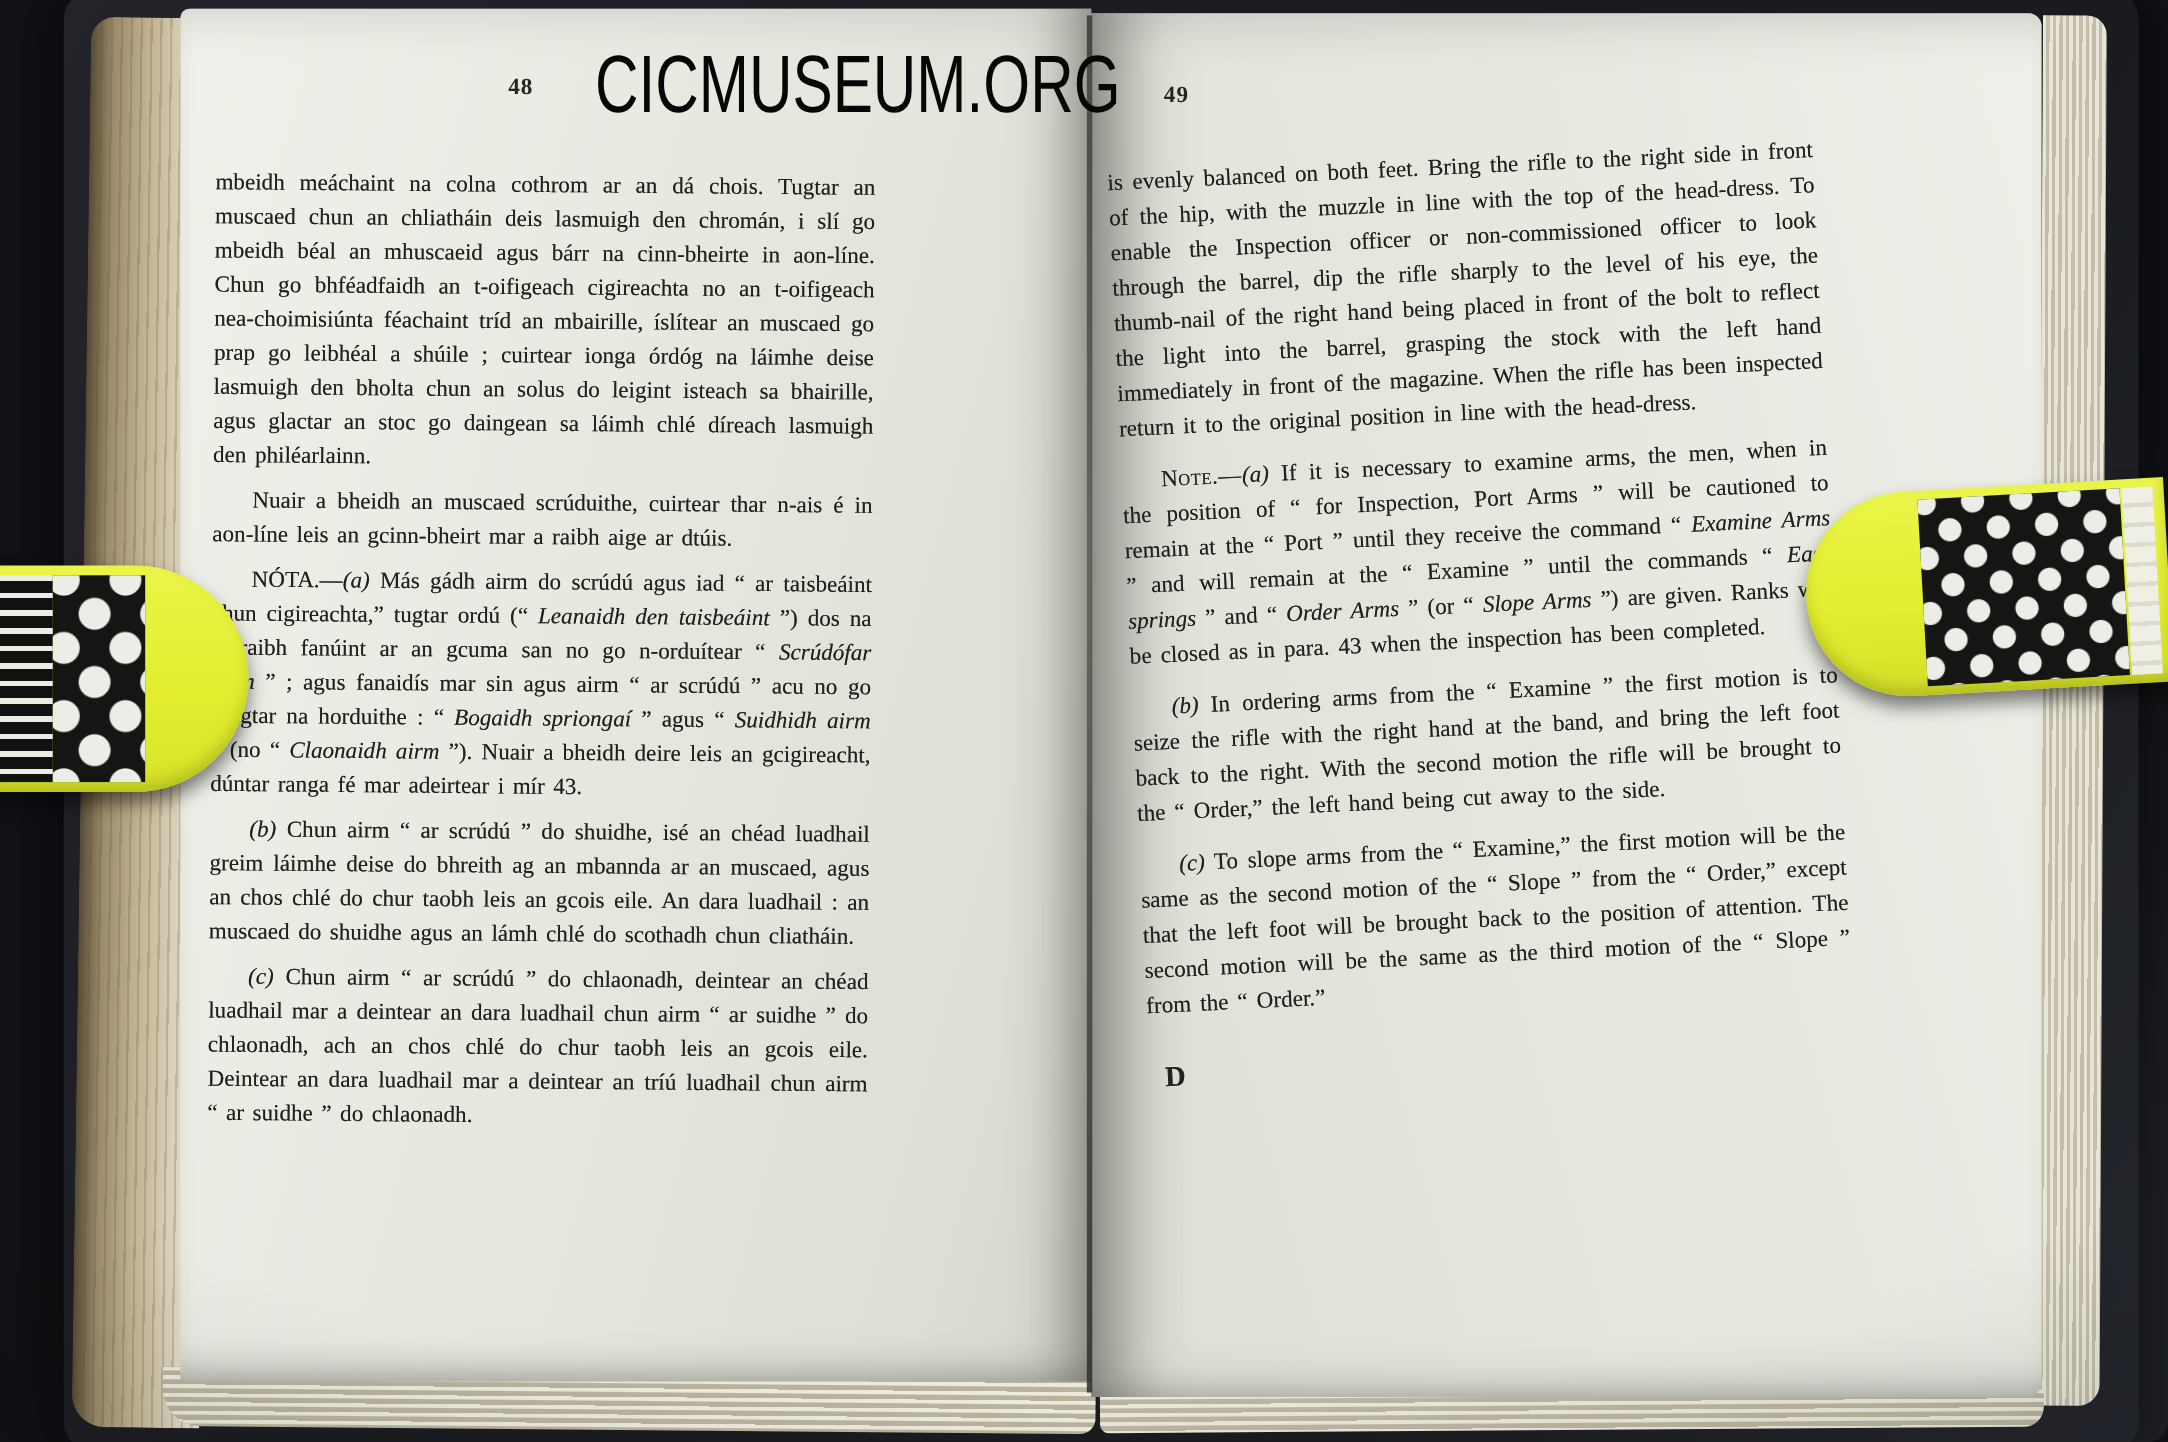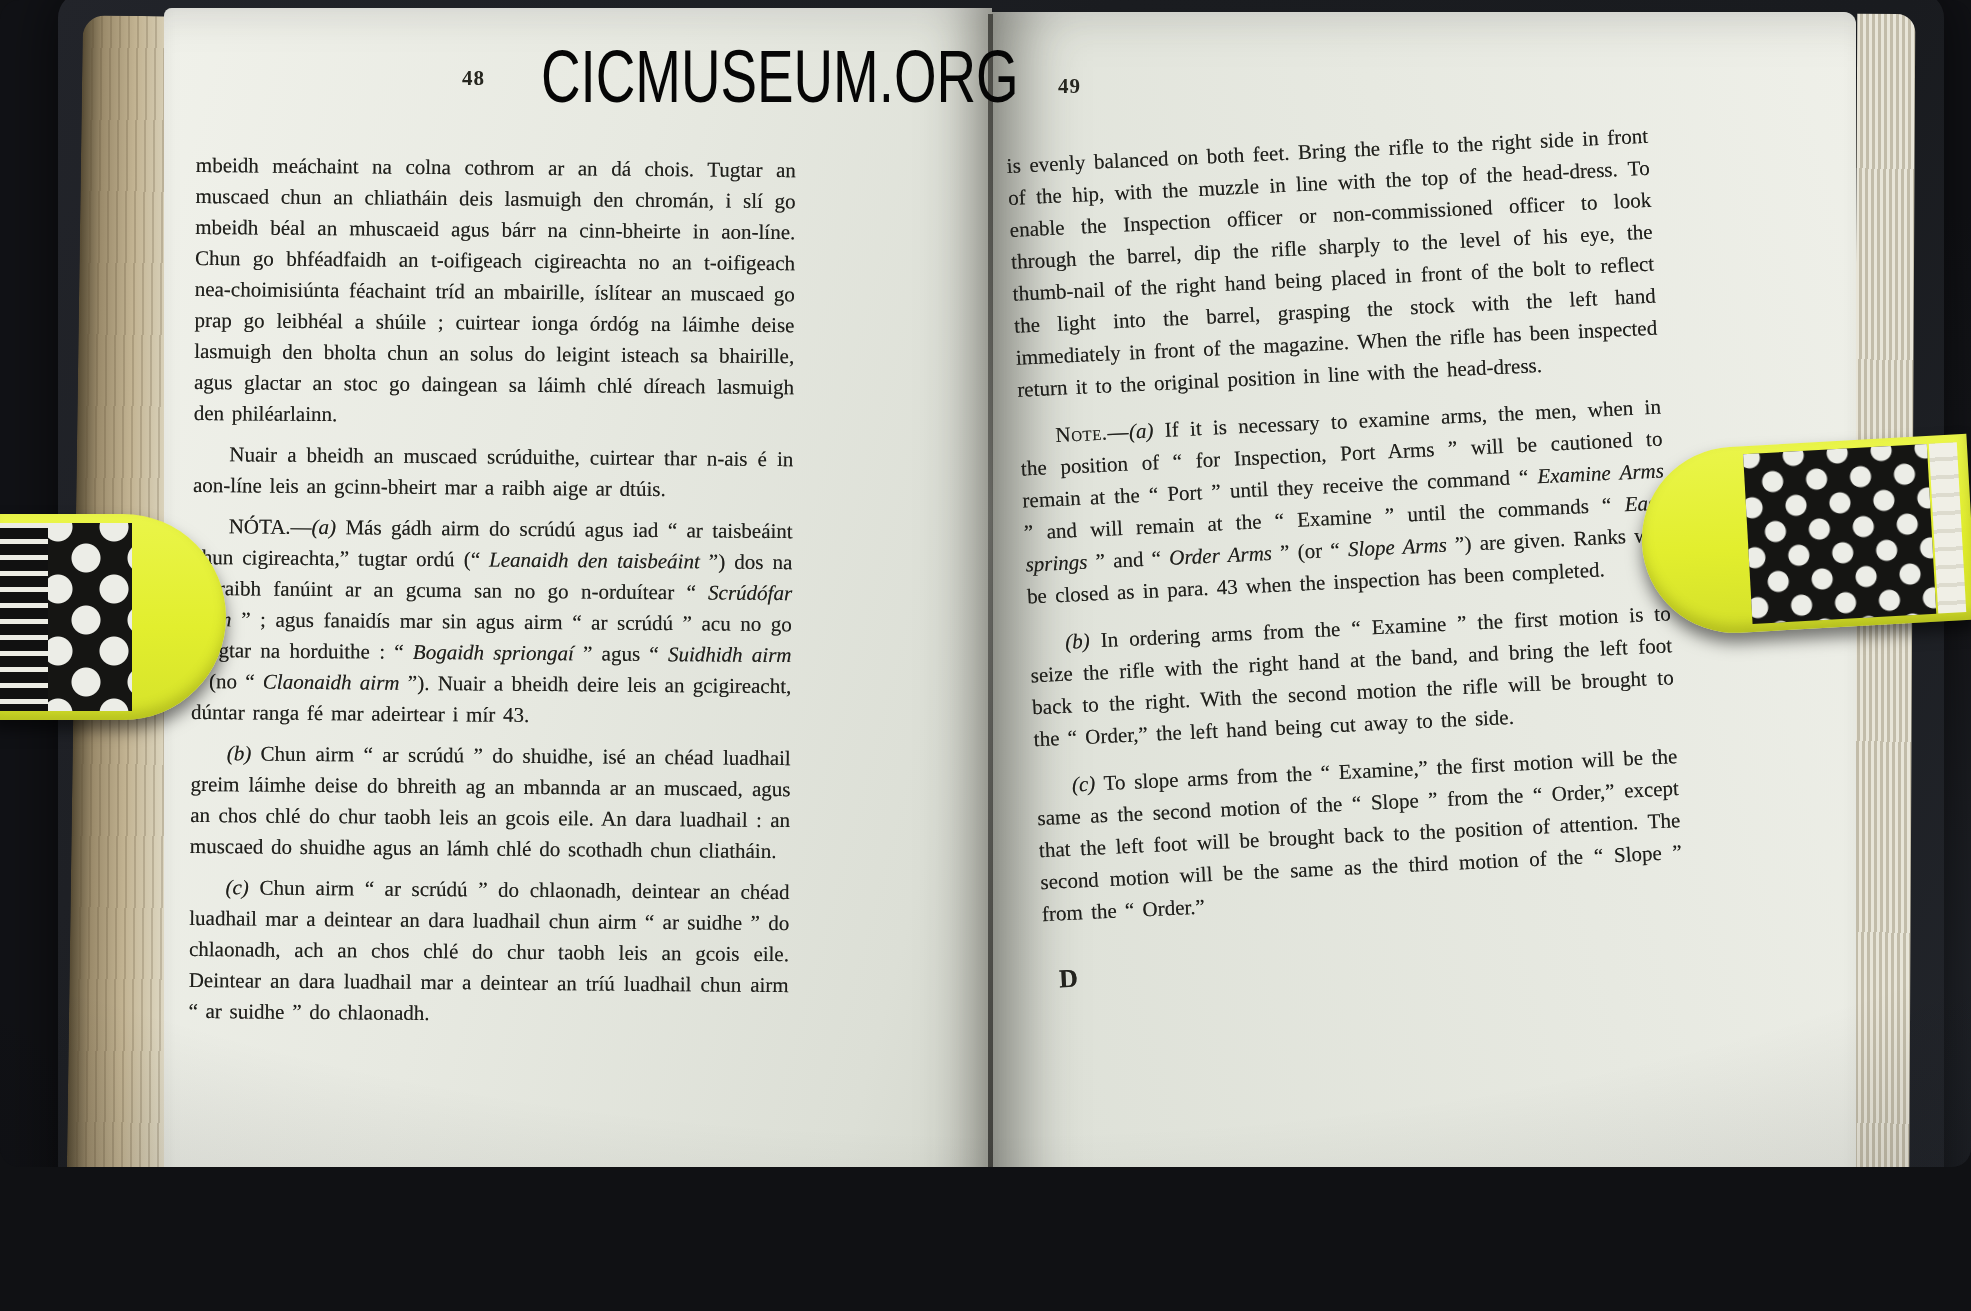--- a/index.html
+++ b/index.html
@@ -1,17 +1,17 @@
 <!DOCTYPE html>
 <html><head>
 <meta charset="utf-8">
 <style>
   html,body{margin:0;padding:0;background:#101114;}
   .stage{
-    position:relative;width:1971px;height:1167px;overflow:hidden;
+    position:relative;width:1971px;height:1311px;overflow:hidden;
     background:#15161a;
     background-image:radial-gradient(1300px 900px at 88% 94%, #262a31 0%, #17181c 55%, #111216 100%);
     font-family:"Liberation Serif","DejaVu Serif",serif;
     border-radius:19px;
   }
   
   .cover{position:absolute;left:58px;top:-8px;width:1886px;height:1327px;z-index:1;
     background:linear-gradient(120deg,#22242a 0%,#1a1c20 40%,#191b1f 70%,#23262c 100%);
     border-radius:26px;box-shadow:0 0 60px rgba(0,0,0,.65);}
   

